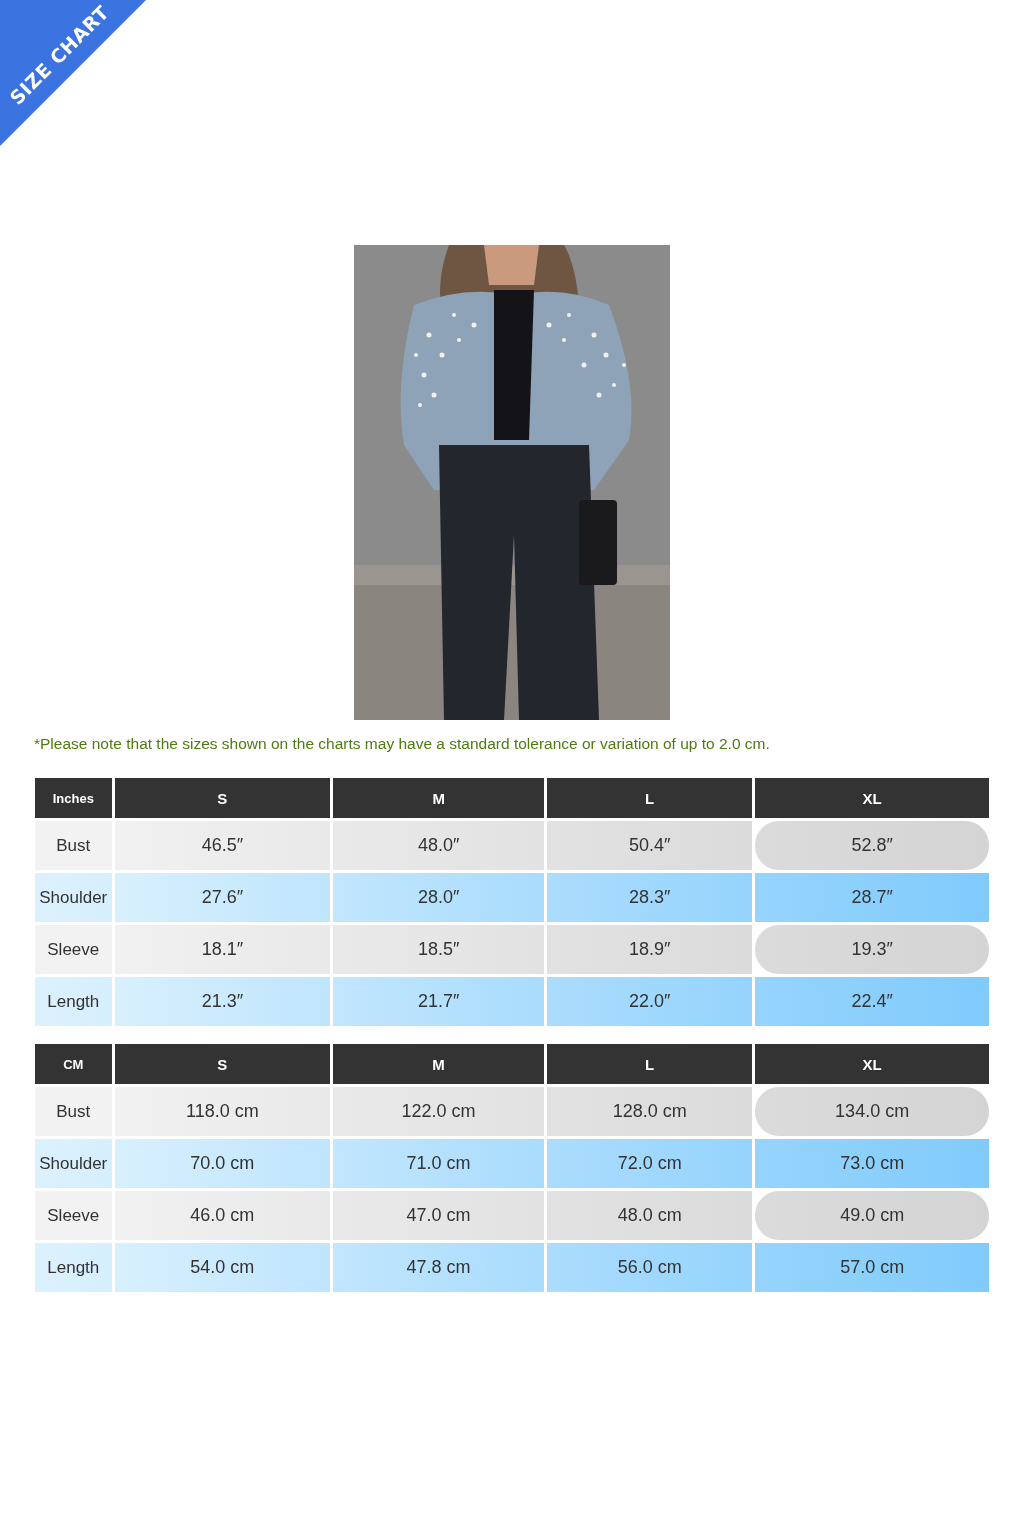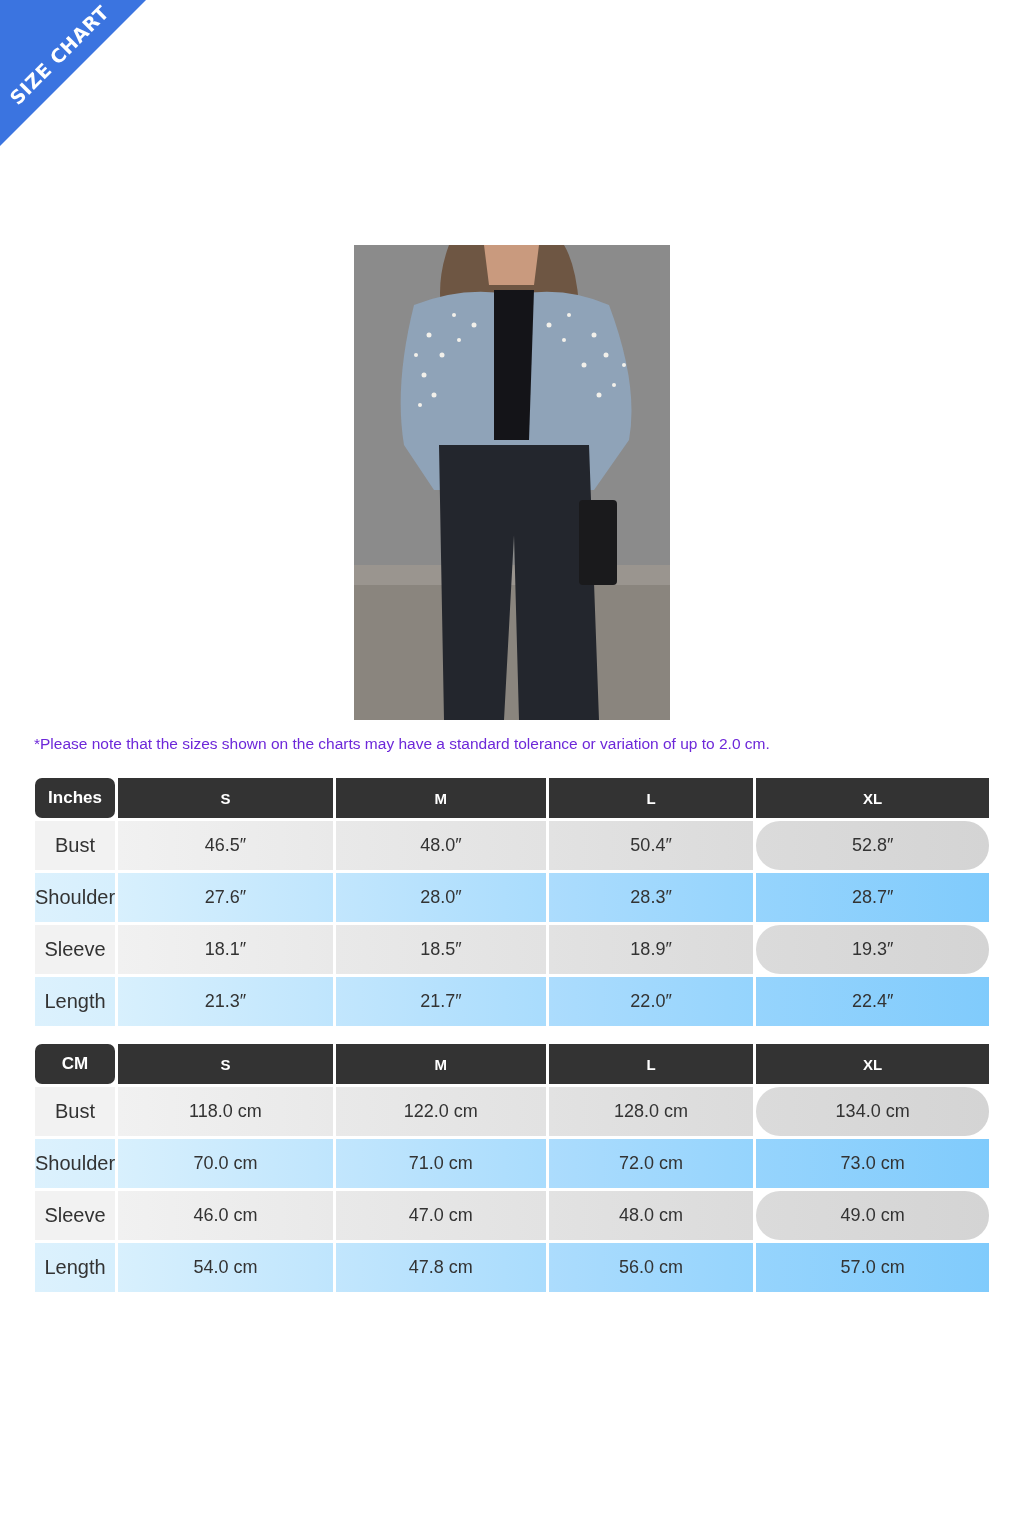--- a/index.html
+++ b/index.html
@@ -28,43 +28,43 @@
   .photo {
     position: absolute; left: 354px; top: 245px; width: 316px; height: 475px;
     background: linear-gradient(180deg, #8c8c8c 0%, #8a8a8a 60%, #7d7973 72%, #8e8a84 100%);
     overflow: hidden;
   }
   .photo svg { width: 100%; height: 100%; display: block; }
 
   
   .note {
     position: absolute; left: 34px; top: 733px; width: 960px;
-    color: #6d28d9; font-size: 15.5px; line-height: 22px;
+    color: #4d7c0f; font-size: 15.5px; line-height: 22px;
     font-family: "Liberation Sans", sans-serif;
     white-space: nowrap;
   }
 
   
   .size-table {
     position: absolute; left: 32px; width: 960px;
     border-collapse: separate; border-spacing: 3px;
   }
   .t-in { top: 775px; }
   .t-cm { top: 1041px; }
   .size-table th {
     background: #333333; color: #ffffff; font-weight: bold;
     height: 40px; font-size: 15px; text-align: center;
     font-family: "Liberation Sans", sans-serif;
   }
-  .size-table th.unit { font-size: 17px; border-radius: 7px; }
+  .size-table th.unit { font-size: 13px; }
   .size-table td {
     height: 49px; text-align: center; font-size: 18px; color: #333333;
     font-family: "Liberation Sans", sans-serif;
   }
-  .size-table td.label { font-size: 20px; }
+  .size-table td.label { font-size: 17px; }
   .c0 { width: 77px; }
   .c1 { width: 225px; }
   .c2 { width: 220px; }
   .c3 { width: 214px; }
   .c4 { width: 244px; }
 
   tr.gray td.label { background: #f2f2f2; }
   tr.gray td.v1 { background: linear-gradient(90deg, #f1f1f1, #e9e9e9); margin-left: 44px; }
   tr.gray td.v2 { background: linear-gradient(90deg, #e9e9e9, #e2e2e2); text-align: center; }
   tr.gray td.v3 { background: linear-gradient(90deg, #e2e2e2, #dbdbdb); margin-left: 36px; }

